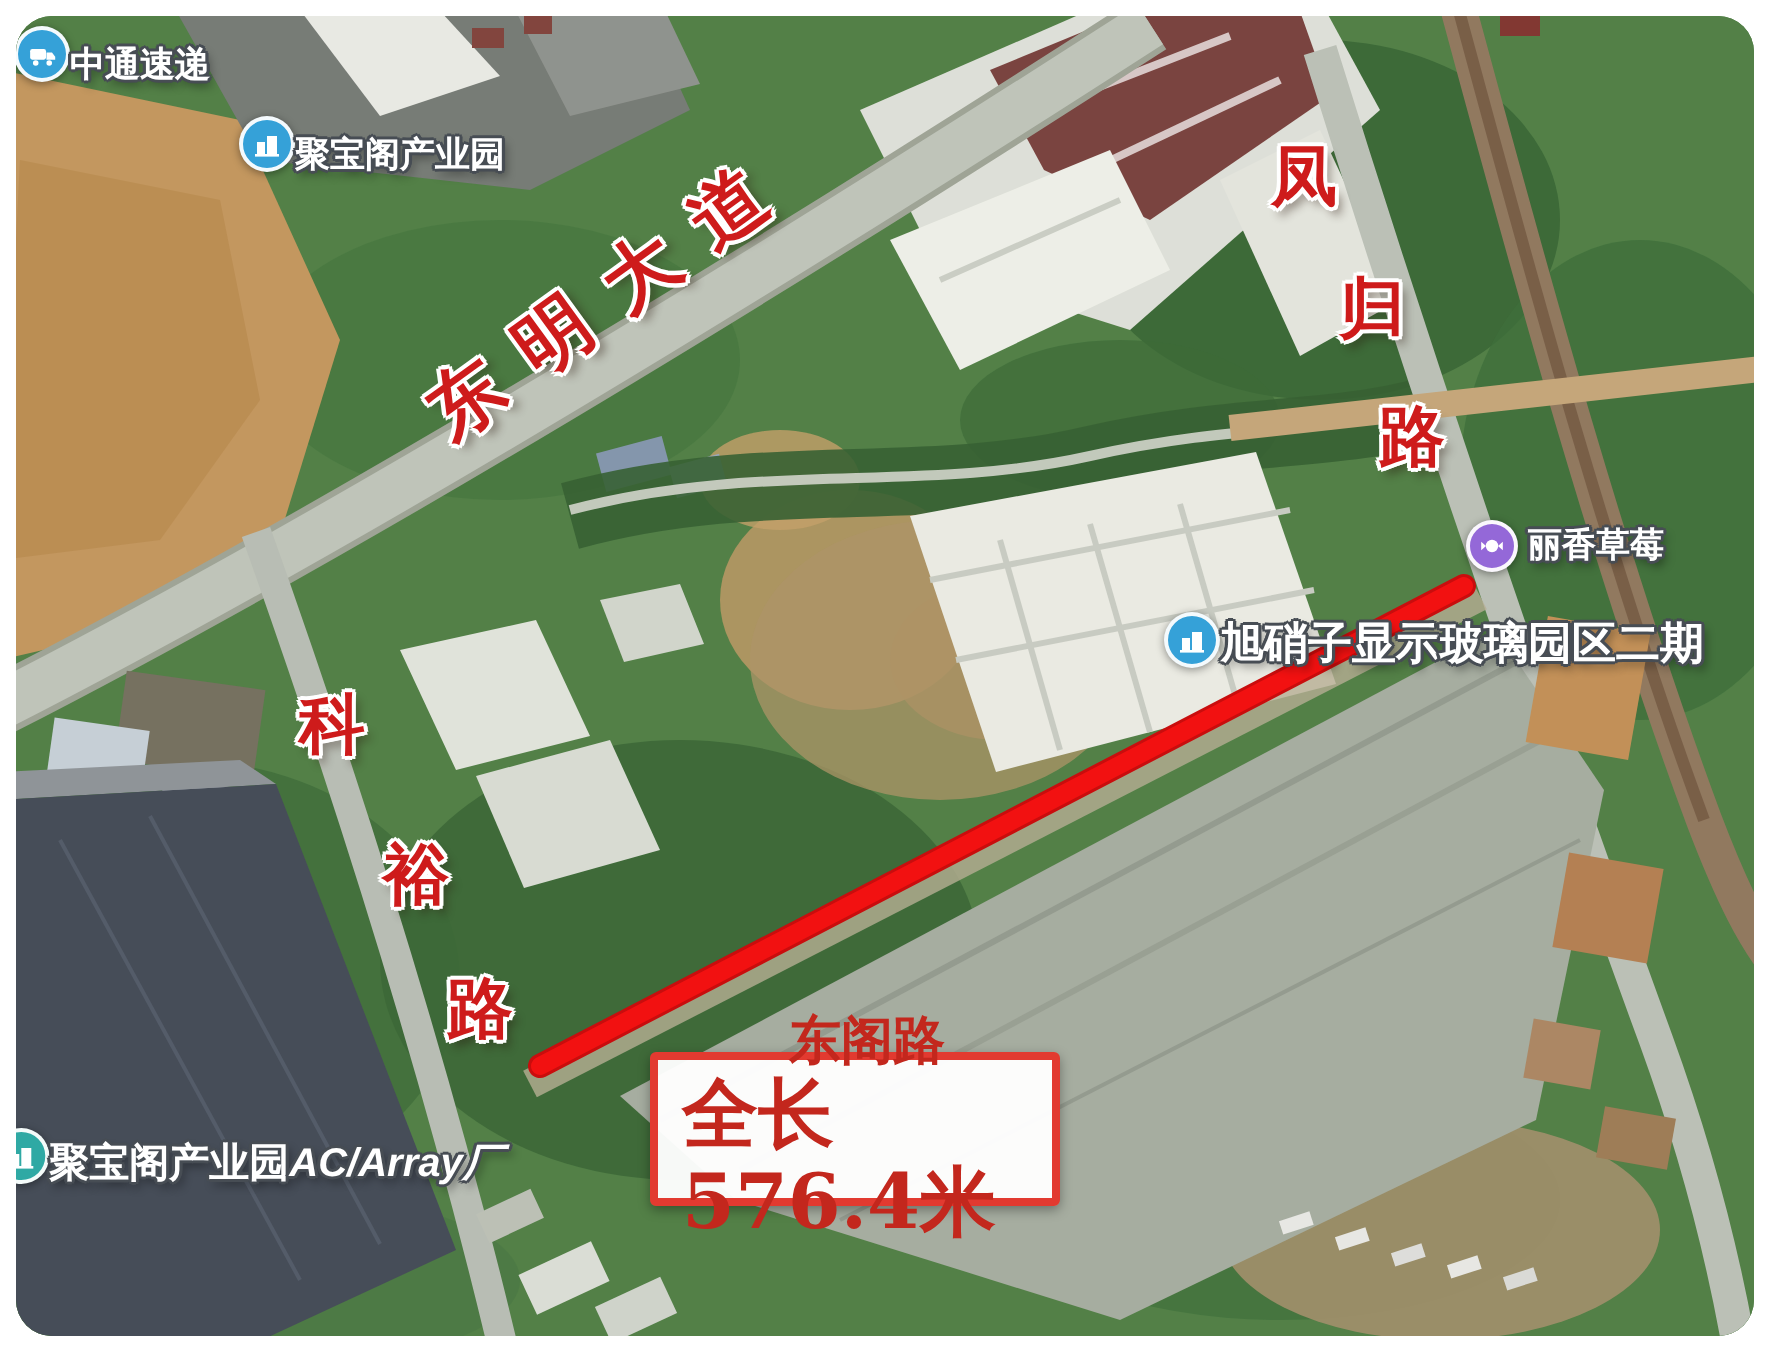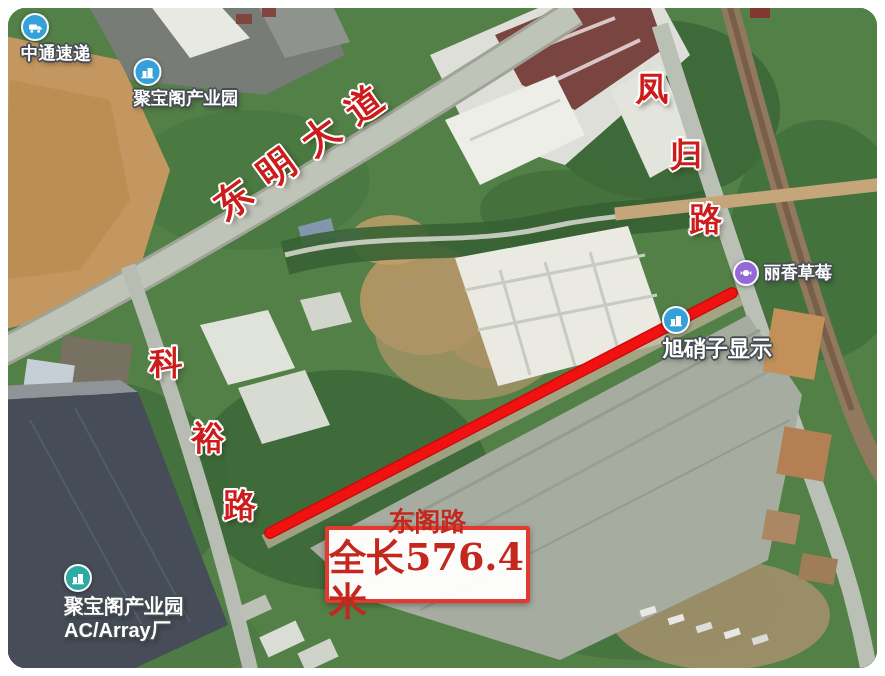--- a/index.html
+++ b/index.html
@@ -13,41 +13,41 @@
   .road-char,.road-run{
     position:absolute;color:#ce1b1b;font-weight:700;
     font-family:"DejaVu Serif", serif;line-height:1;white-space:nowrap;
     text-shadow:2px 0 0 #fff,-2px 0 0 #fff,0 2px 0 #fff,0 -2px 0 #fff,
       1.6px 1.6px 0 #fff,-1.6px 1.6px 0 #fff,1.6px -1.6px 0 #fff,-1.6px -1.6px 0 #fff,
       3px 4px 5px rgba(40,20,10,.45);}
   .road-char{font-size:33px;transform:translate(-50%,-50%);}
   .road-run{font-size:37px;letter-spacing:17px;transform:rotate(-36deg);transform-origin:left center;}
 
   
-  .poi{position:absolute;display:flex;flex-direction:column;align-items:flex-start;
+  .poi{position:absolute;display:flex;flex-direction:row;align-items:flex-end;
     transform:translate(-50%,0);cursor:pointer;}
   .poi-row{position:absolute;display:flex;flex-direction:row;align-items:center;gap:5px;cursor:pointer;}
   .poi-text{color:#fff;font-weight:700;font-size:17.5px;line-height:1.22;text-align:center;white-space:nowrap;
     text-shadow:1.6px 0 0 #474d54,-1.6px 0 0 #474d54,0 1.6px 0 #474d54,0 -1.6px 0 #474d54,
       1.2px 1.2px 0 #474d54,-1.2px -1.2px 0 #474d54,1.2px -1.2px 0 #474d54,-1.2px 1.2px 0 #474d54,
       2px 3px 5px rgba(0,0,0,.45);}
   .poi-text.big{font-size:22px;}
   .poi-icon{width:28px;height:28px;border-radius:50%;border:2px solid rgba(255,255,255,.95);
     box-sizing:border-box;display:flex;align-items:center;justify-content:center;
     box-shadow:0 1px 4px rgba(0,0,0,.4);margin-bottom:2px;}
   .icon-blue{background:#35a1d8;}
   .icon-teal{background:#2fa9a4;}
   .icon-purple{background:#9468d8;}
   .poi-icon.small{width:26px;height:26px;margin-bottom:0;}
 
   
   .anno-box{position:absolute;left:325px;top:526px;width:205px;height:77px;box-sizing:border-box;
     background:rgba(255,255,255,.96);border:4px solid #e23a30;border-radius:3px;
     display:flex;flex-direction:column;align-items:center;justify-content:center;
-    box-shadow:0 2px 6px rgba(0,0,0,.35);}
+    box-shadow:0 2px 6px rgba(0,0,0,.35);padding-left:12px;}
   .anno-line1{color:#c3271d;font-family:"DejaVu Serif", serif;font-weight:700;font-size:26px;line-height:1.1;}
   .anno-line2{color:#c3271d;font-family:"DejaVu Serif", serif;font-weight:700;font-size:38px;line-height:1.15;}
 </style>
 </head>
 <body>
 
 <div class="map-frame">
   <div class="map-origin">
 
     <svg class="basemap" width="885" height="676" viewBox="0 0 885 676">
@@ -196,32 +196,33 @@
 
     <div class="poi" style="left:717px;top:306px;">
       <div class="poi-icon icon-blue">
         <svg width="14" height="14" viewBox="0 0 14 14">
           <rect x="2" y="6" width="4" height="6.6" fill="#fff"></rect>
           <rect x="7" y="3" width="5" height="9.6" fill="#fff"></rect>
           <rect x="1" y="12" width="12" height="1.3" fill="#fff"></rect>
         </svg>
       </div>
       <div class="poi-text big">旭硝子显示</div>
+      <div class="poi-text big">玻璃园区二期</div>
     </div>
 
     <div class="poi" style="left:124px;top:564px;">
       <div class="poi-icon icon-teal">
         <svg width="14" height="14" viewBox="0 0 14 14">
           <rect x="2" y="6" width="4" height="6.6" fill="#fff"></rect>
           <rect x="7" y="3" width="5" height="9.6" fill="#fff"></rect>
           <rect x="1" y="12" width="12" height="1.3" fill="#fff"></rect>
         </svg>
       </div>
       <div class="poi-text" style="font-size:20px;">聚宝阁产业园</div>
-      <div class="poi-text" style="font-size:20px;">AC/Array厂</div>
+      <div class="poi-text" style="font-size:20px;font-style:italic;">AC/Array厂</div>
     </div>
 
     <div class="anno-box">
       <div class="anno-line1">东阁路</div>
       <div class="anno-line2">全长576.4米</div>
     </div>
 
   </div>
 </div>
 

